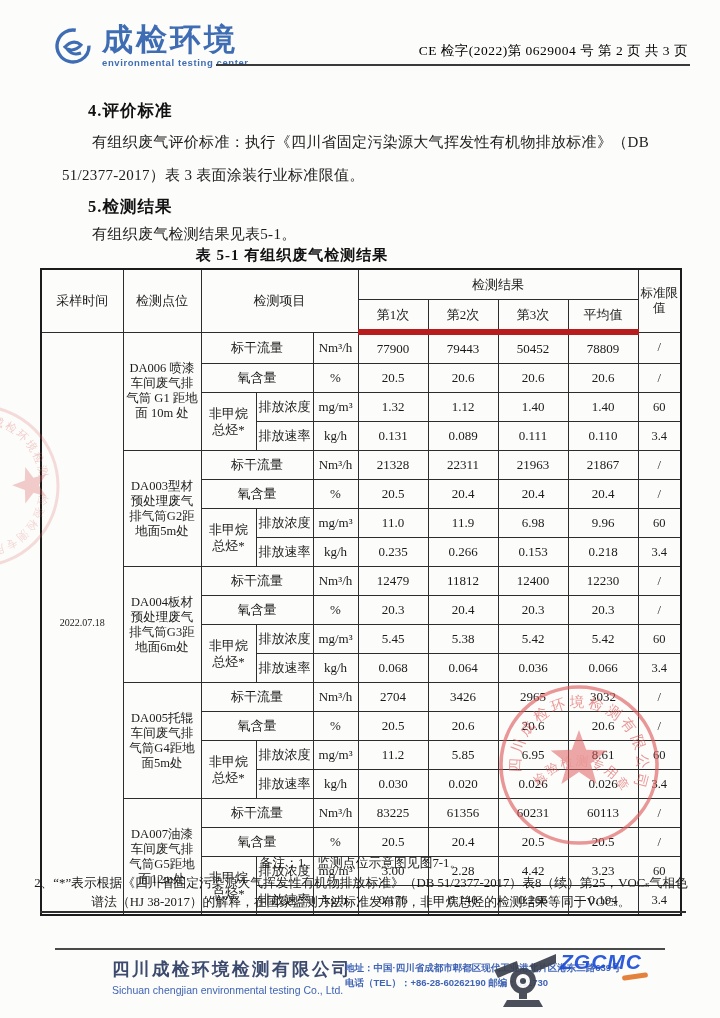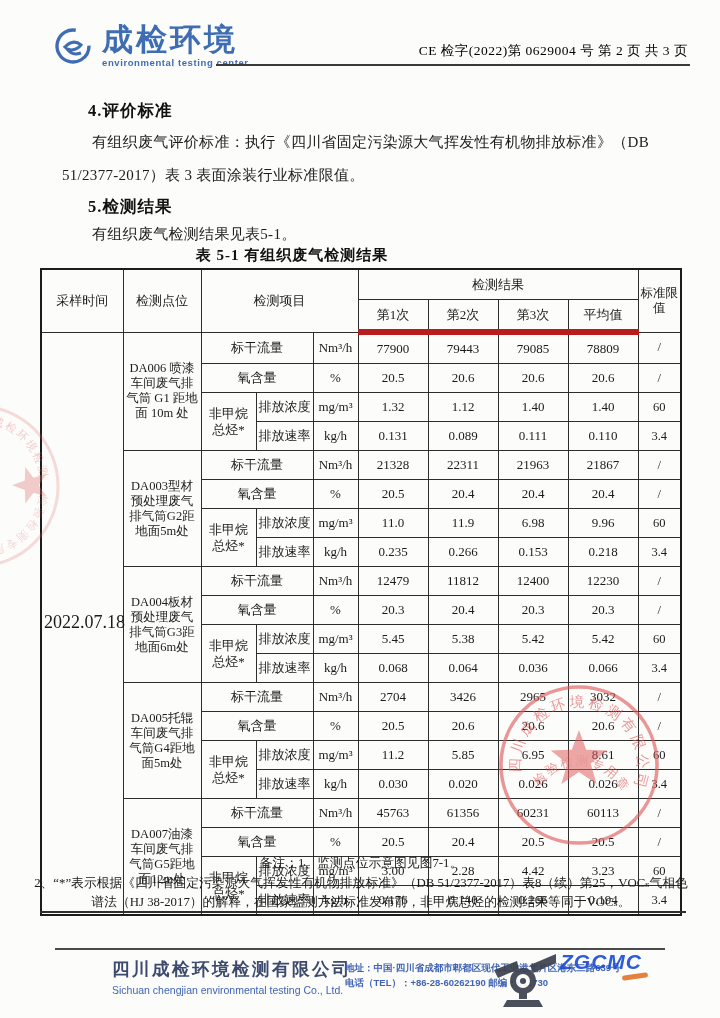--- a/index.html
+++ b/index.html
@@ -21,21 +21,21 @@
   .tbl-caption{position:absolute;left:0;top:246px;width:584px;text-align:center;font-size:15px;font-weight:bold;color:#111;letter-spacing:1px;}
   
   table.results{position:absolute;left:40px;top:268px;width:640px;border-collapse:collapse;table-layout:fixed;
                 font-size:13px;color:#1b1b1b;}
   table.results td{border:1px solid #2d2d2d;text-align:center;vertical-align:middle;padding:1px 2px;
                    height:26px;line-height:1.2;}
   table.results{border:2.5px solid #1c1c1c;}
   table.results thead td{height:27px;}
   table.results thead tr:last-child td{border-bottom:6px solid #b91c1c;margin-top:8px;}
   td.c-point{font-size:12.5px;padding:2px 4px;line-height:1.45;}
-  td.c-time{font-size:18px;}
+  td.c-time{font-size:10px;}
   td.c-unit{font-size:13px;}
   td.c-limit{font-size:12.5px;}
   
   .notes{position:absolute;left:33px;top:854px;width:656px;font-size:12.8px;line-height:19.5px;color:#1b1b1b;}
   .notes div{margin:0;text-align:center;}
   .notes-rule{position:absolute;left:40px;top:911px;width:646px;height:2px;background:#2f2f2f;}
   
   .foot-rule{position:absolute;left:55px;top:948px;width:610px;height:2px;background:#4a4a4a;}
   .foot-co{position:absolute;left:112px;top:957px;}
   .foot-co-cn{font-size:17.5px;font-weight:bold;color:#3c4a6e;letter-spacing:2.5px;}
@@ -107,21 +107,21 @@
       </tr>
     </thead>
     <tbody>
         <tr>
           <td rowspan="20" class="c-time">2022.07.18</td>
           <td rowspan="4" class="c-point">DA006 喷漆车间废气排气筒 G1 距地面 10m 处</td>
           <td colspan="2" class="c-item">标干流量</td>
           <td class="c-unit">Nm³/h</td>
           <td class="c-val">77900</td>
           <td class="c-val">79443</td>
-          <td class="c-val">79085</td>
+          <td class="c-val">50452</td>
           <td class="c-val">78809</td>
           <td class="c-limit">/</td>
         </tr>
         <tr>
           <td colspan="2" class="c-item">氧含量</td>
           <td class="c-unit">%</td>
           <td class="c-val">20.5</td>
           <td class="c-val">20.6</td>
           <td class="c-val">20.6</td>
           <td class="c-val">20.6</td>
@@ -257,21 +257,21 @@
           <td class="c-val">0.030</td>
           <td class="c-val">0.020</td>
           <td class="c-val">0.026</td>
           <td class="c-val">0.026</td>
           <td class="c-limit">3.4</td>
         </tr>
         <tr>
           <td rowspan="4" class="c-point">DA007油漆车间废气排气筒G5距地面12m处</td>
           <td colspan="2" class="c-item">标干流量</td>
           <td class="c-unit">Nm³/h</td>
-          <td class="c-val">45763</td>
+          <td class="c-val">83225</td>
           <td class="c-val">61356</td>
           <td class="c-val">60231</td>
           <td class="c-val">60113</td>
           <td class="c-limit">/</td>
         </tr>
         <tr>
           <td colspan="2" class="c-item">氧含量</td>
           <td class="c-unit">%</td>
           <td class="c-val">20.5</td>
           <td class="c-val">20.4</td>

